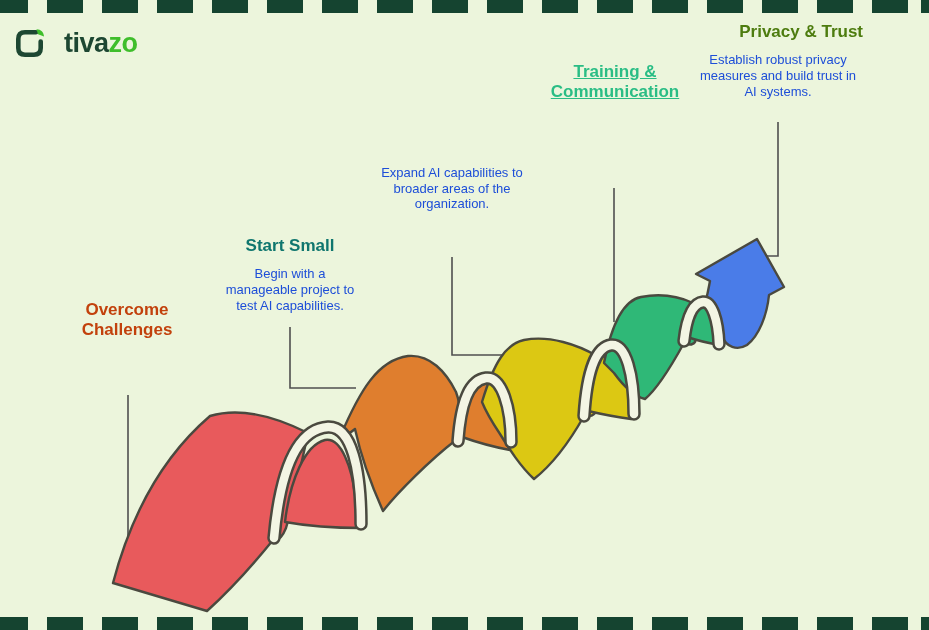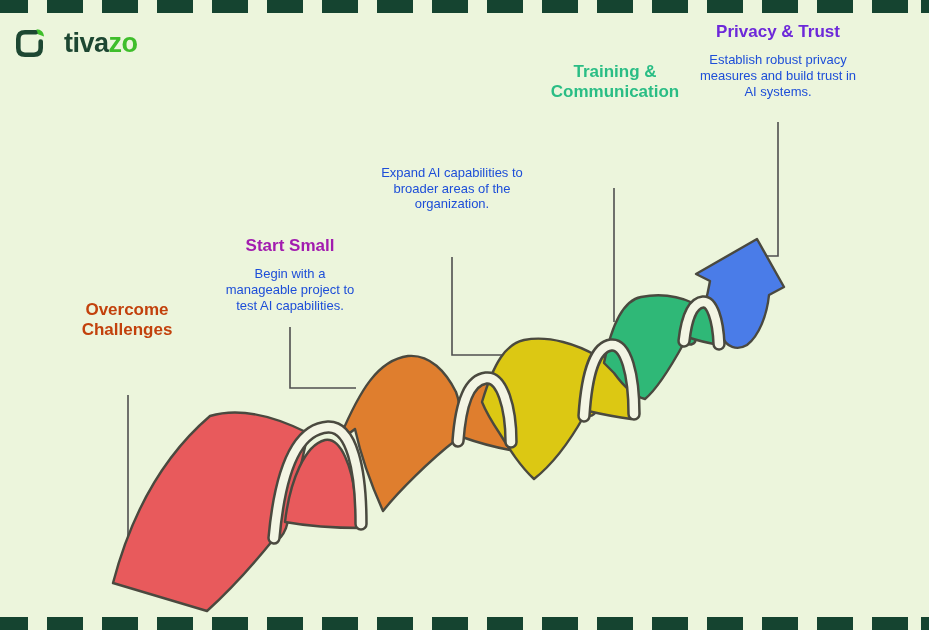--- a/index.html
+++ b/index.html
@@ -113,28 +113,28 @@
            C 717 324 711 311 706 300 Z" fill="#4a7ce8"></path>
   <path class="fold-outline" d="M 684 341 C 687 314 694 303 703 302 C 712 301 718 320 719 344" stroke="#4a493f"></path>
   <path class="fold-cream" d="M 684 341 C 687 314 694 303 703 302 C 712 301 718 320 719 344" stroke="#f3f5e4"></path>
 </svg>
 
 <div class="step" style="left:52px;top:285px;width:150px;">
   <div class="step-title" style="color:#c2410c;margin-top:15px;">Overcome Challenges</div>
 </div>
 
 <div class="step" style="left:205px;top:236px;width:170px;">
-  <div class="step-title" style="color:#a21caf;">Start Small</div>
+  <div class="step-title" style="color:#0f766e;">Start Small</div>
   <div class="step-desc" style="width:142px;">Begin with a manageable project to test AI capabilities.</div>
 </div>
 
 <div class="step" style="left:367px;top:165px;width:170px;">
   <div class="step-desc" style="width:162px;">Expand AI capabilities to broader areas of the organization.</div>
 </div>
 
 <div class="step" style="left:535px;top:62px;width:160px;">
-  <div class="step-title" style="color:#2abd85;">Training &amp; Communication</div>
+  <div class="step-title" style="color:#2abd85;text-decoration:underline;">Training &amp; Communication</div>
 </div>
 
 <div class="step" style="left:693px;top:22px;width:170px;">
-  <div class="step-title" style="color:#6d28d9;">Privacy &amp; Trust</div>
+  <div class="step-title" style="color:#4d7c0f;text-align:right;">Privacy &amp; Trust</div>
   <div class="step-desc" style="width:166px;">Establish robust privacy measures and build trust in AI systems.</div>
 </div>
 
 </body></html>

